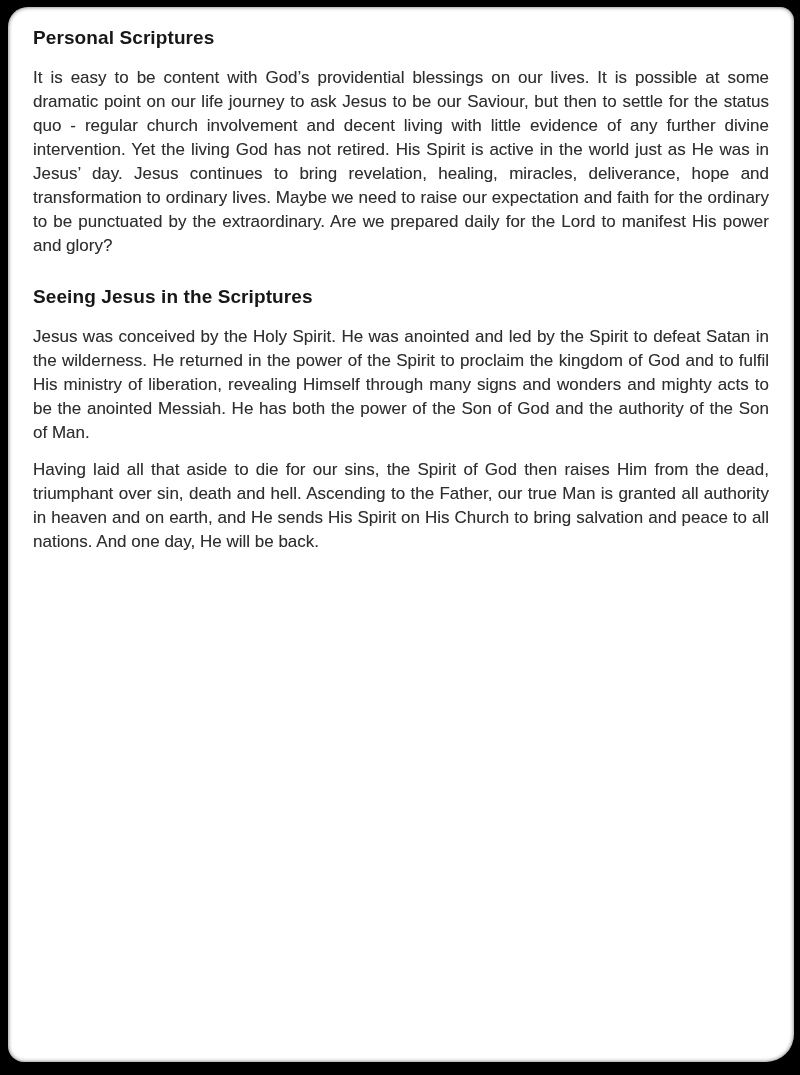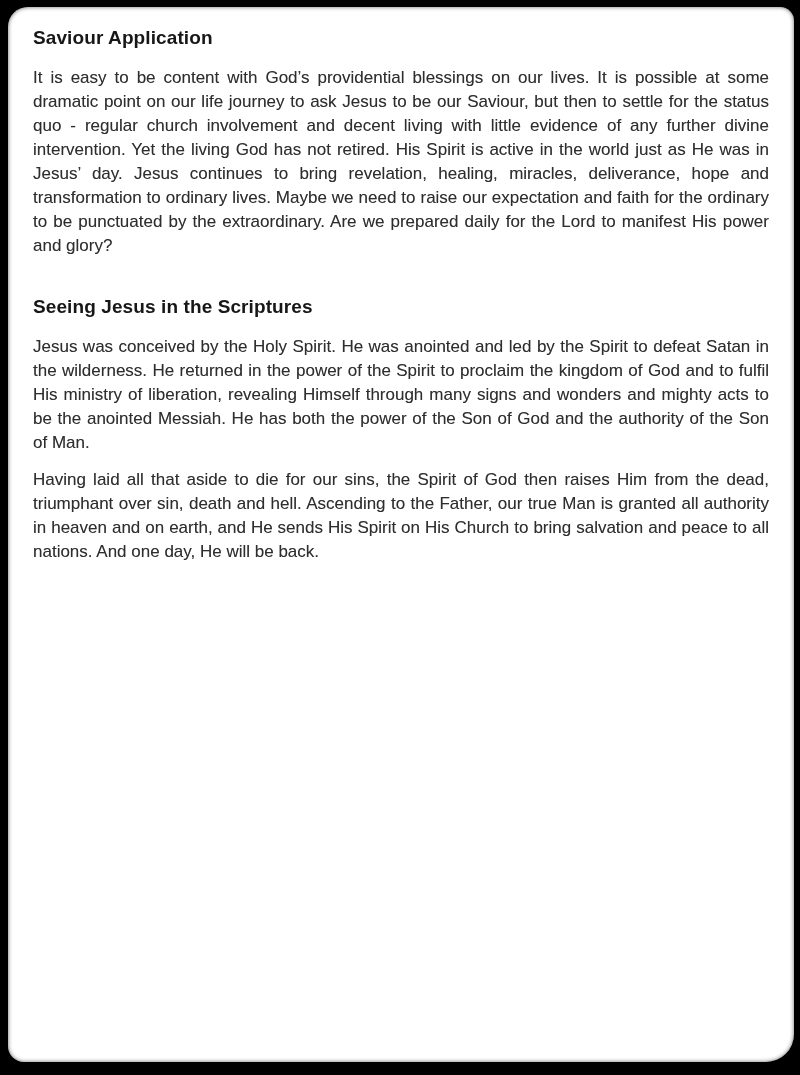--- a/index.html
+++ b/index.html
@@ -23,21 +23,21 @@
     background: #ffffff;
     border-radius: 20px 14px 28px 16px;
     box-shadow: 0 0 4px rgba(0,0,0,0.6) inset;
   }
   .page-content {
     padding: 20px 25px 0 25px;
     font-family: "Liberation Sans", sans-serif;
     color: #2b2b2b;
   }
   .section { margin: 0; }
-  .section + .section { margin-top: 38px; }
+  .section + .section { margin-top: 28px; }
   .section-heading {
     font-size: 19px;
     font-weight: bold;
     color: #171717;
     margin: 0 0 17px 0;
     letter-spacing: 0.1px;
   }
   .paragraph {
     font-size: 17px;
     line-height: 24px;
@@ -49,21 +49,21 @@
   .paragraph:last-child { margin-bottom: 0; }
 </style>
 </head>
 <body>
 
 <div class="viewport">
   <div class="page">
     <div class="page-content">
 
       <div class="section">
-        <h2 class="section-heading">Saviour Application</h2>
+        <h2 class="section-heading">Personal Scriptures</h2>
         <p class="paragraph">It is easy to be content with God’s providential blessings on our lives. It is possible at some dramatic point on our life journey to ask Jesus to be our Saviour, but then to settle for the status quo - regular church involvement and decent living with little evidence of any further divine intervention. Yet the living God has not retired. His Spirit is active in the world just as He was in Jesus’ day. Jesus continues to bring revelation, healing, miracles, deliverance, hope and transformation to ordinary lives. Maybe we need to raise our expectation and faith for the ordinary to be punctuated by the extraordinary. Are we prepared daily for the Lord to manifest His power and glory?</p>
       </div>
 
       <div class="section">
         <h2 class="section-heading">Seeing Jesus in the Scriptures</h2>
         <p class="paragraph">Jesus was conceived by the Holy Spirit. He was anointed and led by the Spirit to defeat Satan in the wilderness. He returned in the power of the Spirit to proclaim the kingdom of God and to fulfil His ministry of liberation, revealing Himself through many signs and wonders and mighty acts to be the anointed Messiah. He has both the power of the Son of God and the authority of the Son of Man.</p>
         <p class="paragraph">Having laid all that aside to die for our sins, the Spirit of God then raises Him from the dead, triumphant over sin, death and hell. Ascending to the Father, our true Man is granted all authority in heaven and on earth, and He sends His Spirit on His Church to bring salvation and peace to all nations. And one day, He will be back.</p>
       </div>
 
     </div>

